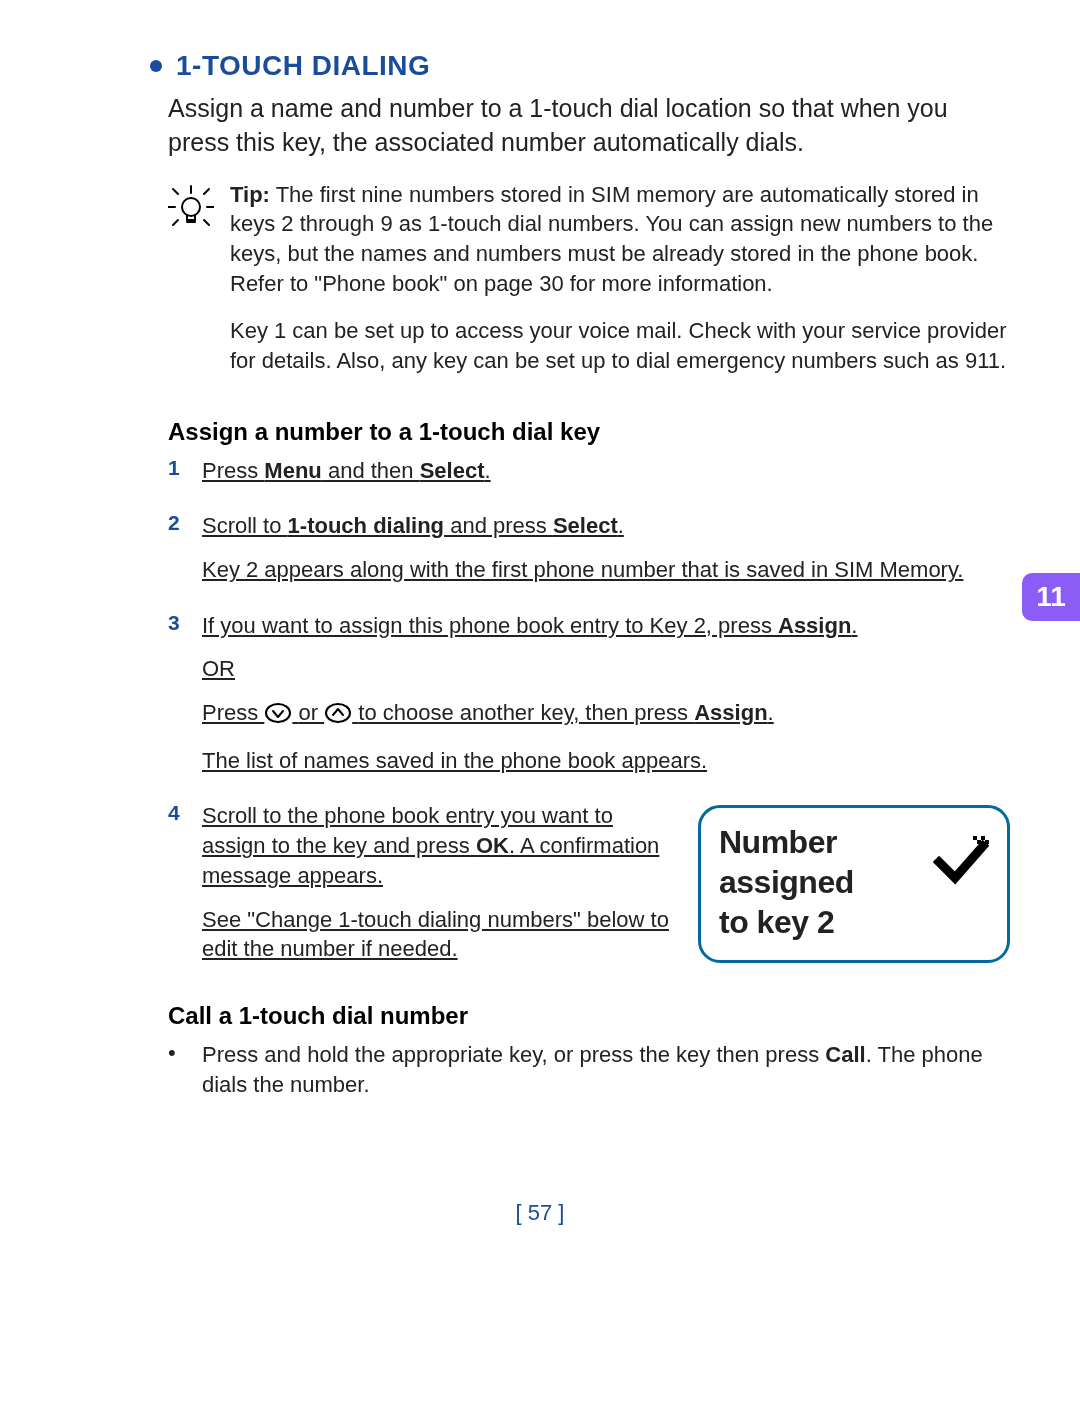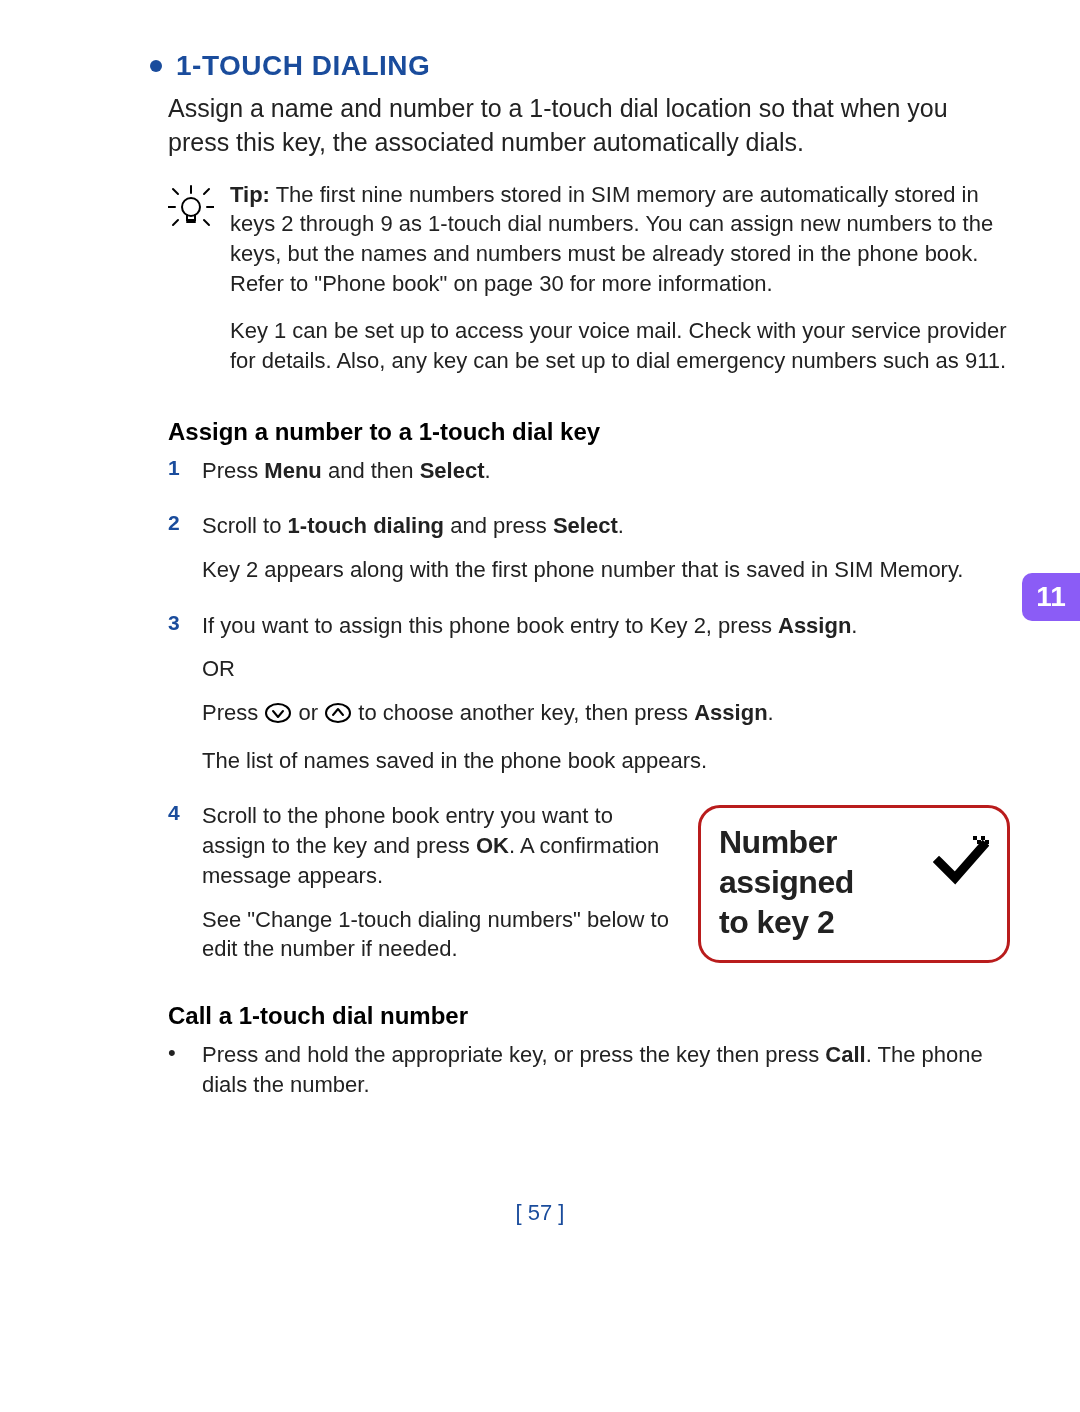--- a/index.html
+++ b/index.html
@@ -83,21 +83,21 @@
     font-weight: bold;
     font-size: 21px;
     width: 34px;
     flex: 0 0 34px;
   }
   .step-body {
     font-size: 22px;
     line-height: 1.35;
     flex: 1;
   }
-  .step-body p { margin: 0 0 14px 0; }
+  .step-body p { margin: 0 0 14px 0; text-decoration: underline; }
   .bullet-line {
     display: flex;
     align-items: flex-start;
     margin-left: 18px;
   }
   .bullet-line .blt {
     width: 34px;
     flex: 0 0 34px;
     font-size: 22px;
   }
@@ -125,21 +125,21 @@
     font-weight: bold;
     display: flex;
     align-items: center;
     justify-content: center;
     border-top-left-radius: 10px;
     border-bottom-left-radius: 10px;
   }
   .screen-box {
     float: right;
     width: 270px;
-    border: 3px solid #b91c1c;
+    border: 3px solid #0369a1;
     border-radius: 22px;
     padding: 14px 18px 18px 18px;
     margin: 4px 0 10px 20px;
     font-family: "Arial Black", Verdana, sans-serif;
     font-weight: 900;
     font-size: 32px;
     line-height: 1.25;
     position: relative;
     letter-spacing: -0.5px;
   }

